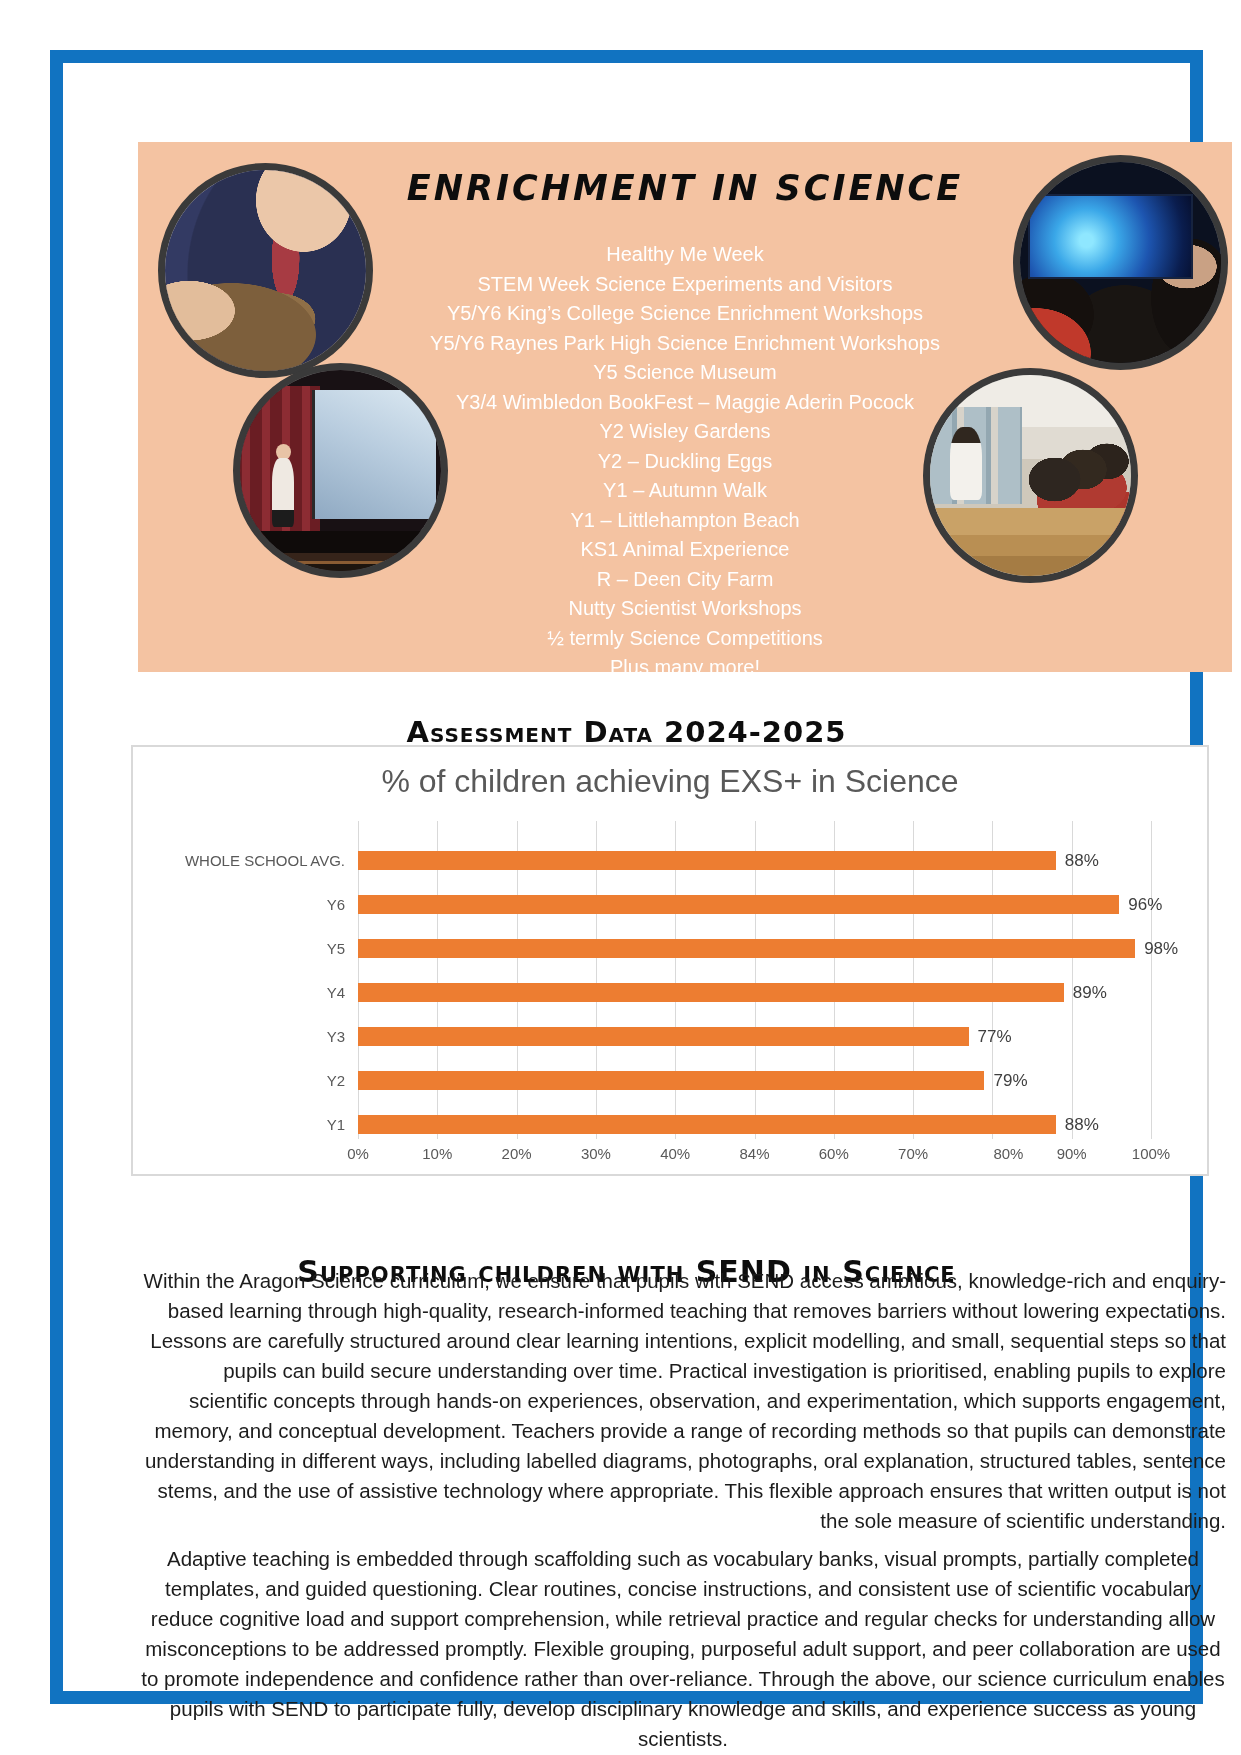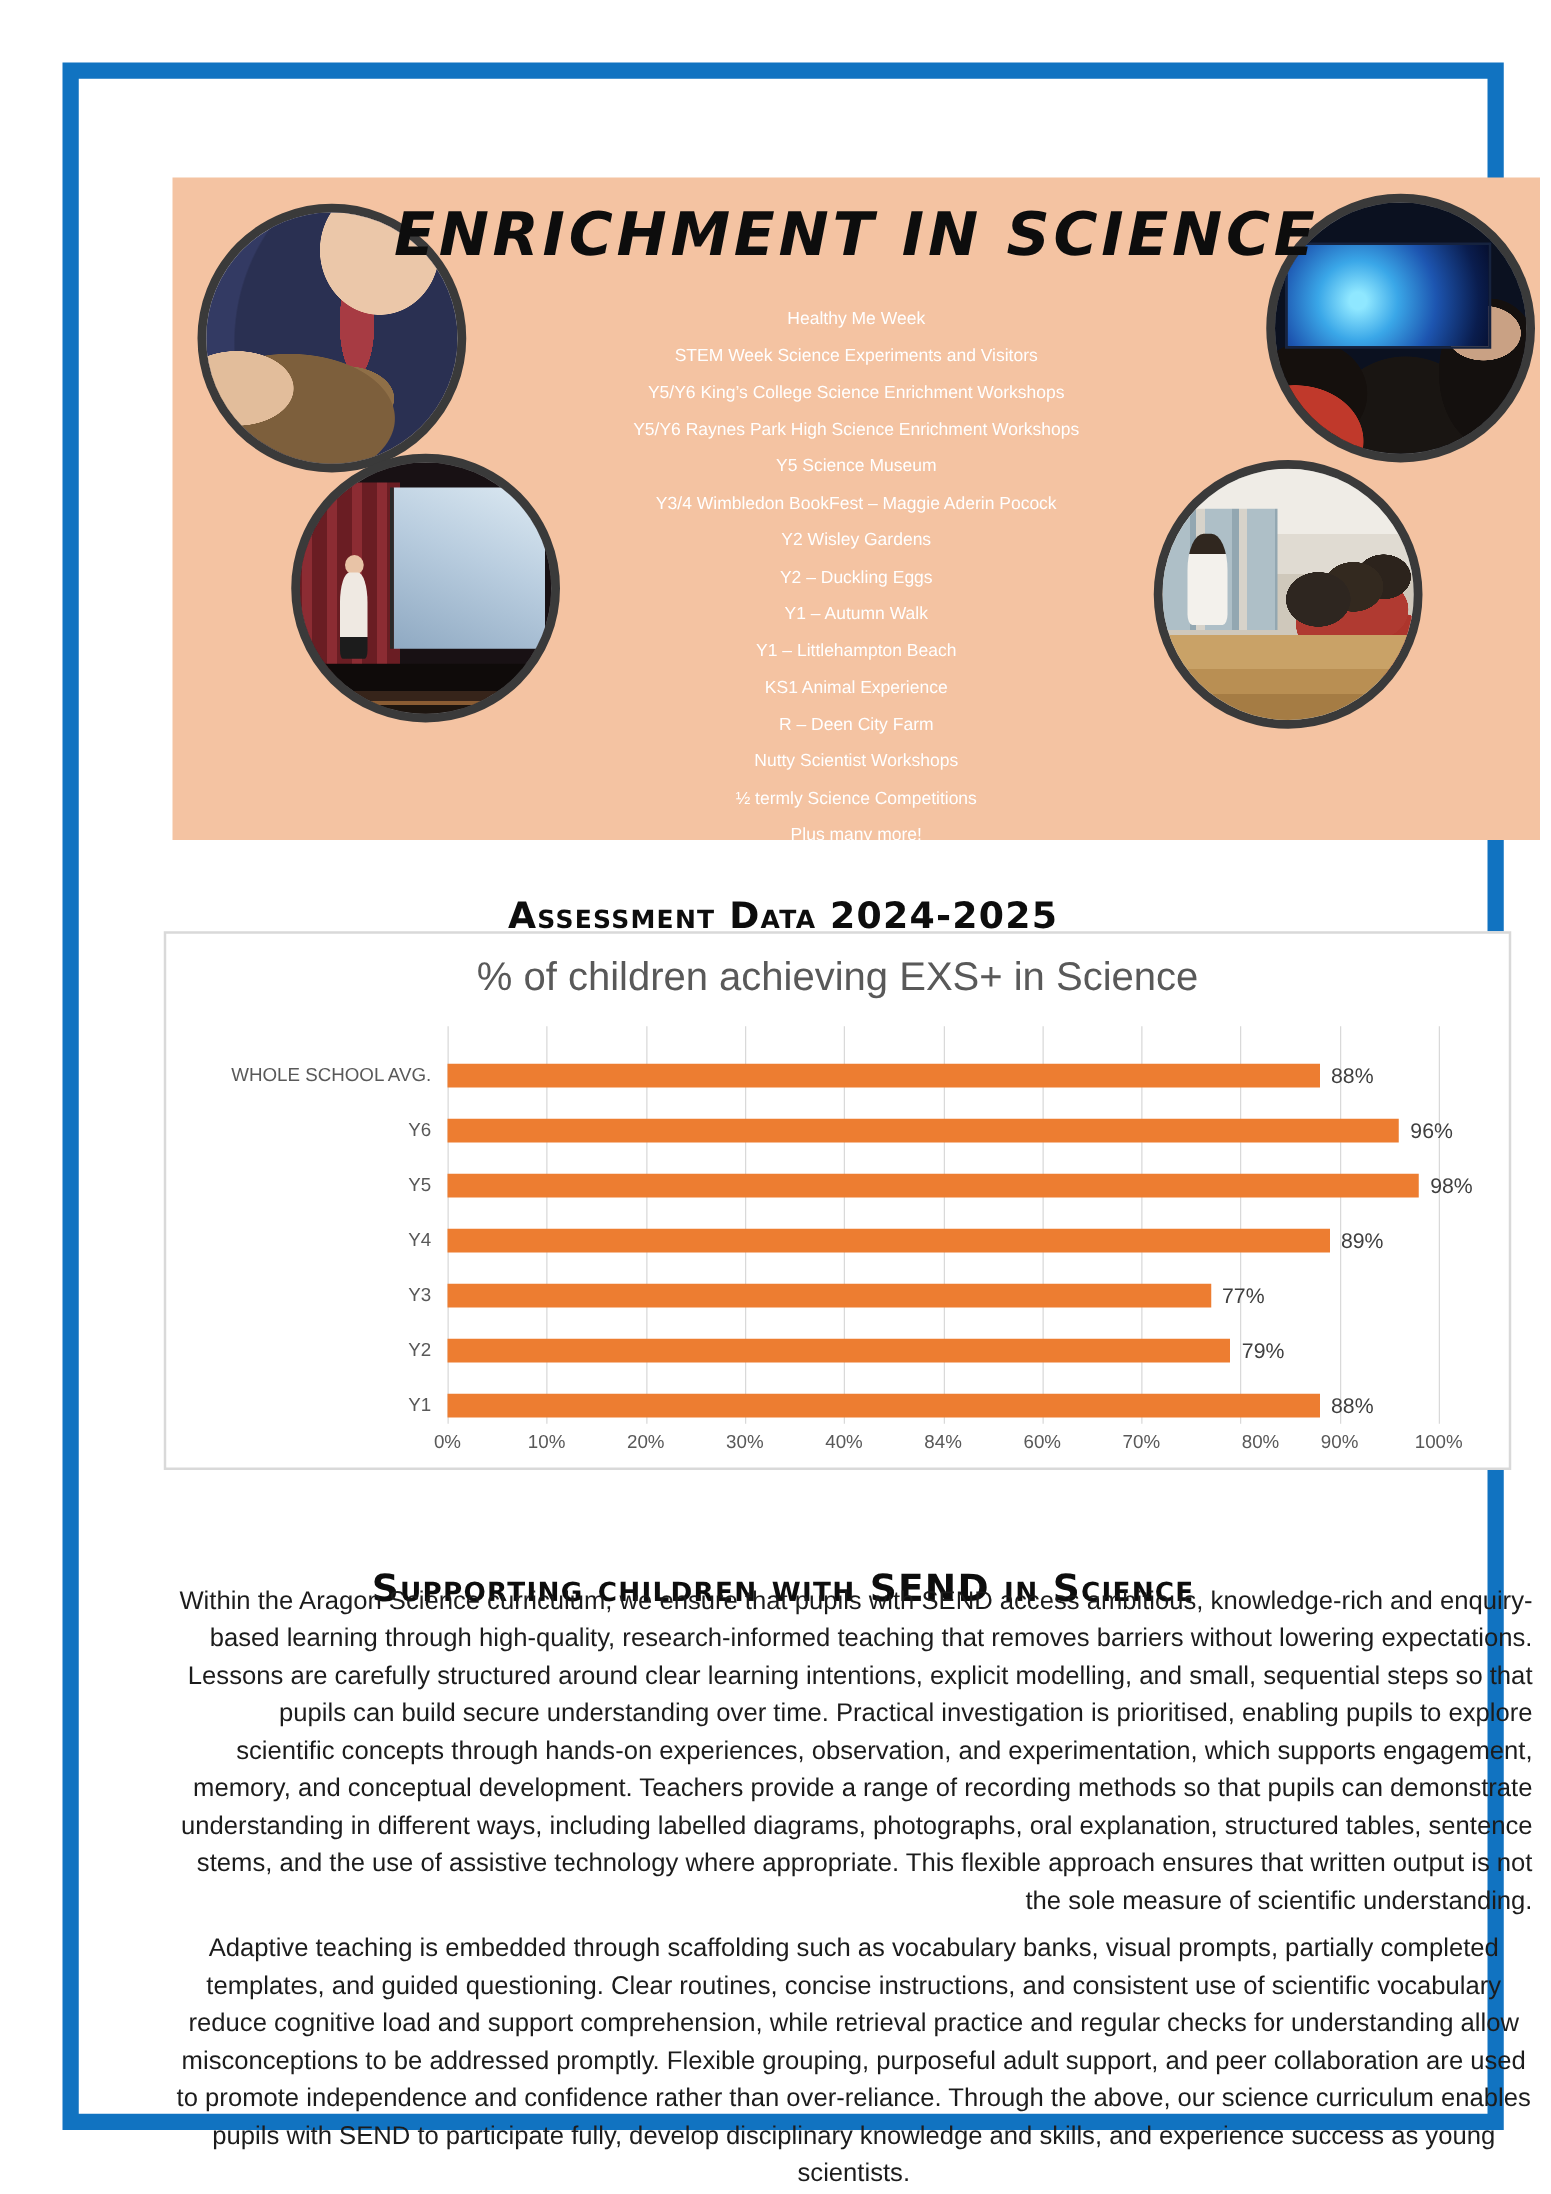--- a/index.html
+++ b/index.html
@@ -15,25 +15,25 @@
   }
 
   
   .hero {
     position:absolute; left:75px; top:79px; width:1094px; height:530px;
     background:#f4c3a2; overflow:hidden; text-align:center;
   }
   .hero-title {
     position:relative; z-index:2; margin:24px 0 0 0;
     font-family:"DejaVu Sans", sans-serif; font-weight:800; font-style:italic;
-    font-size:48px; line-height:44px; letter-spacing:3px; color:#0d0d0d;
+    font-size:35px; line-height:44px; letter-spacing:3px; color:#0d0d0d;
   }
   .activities {
     position:relative; z-index:2; margin-top:30px;
-    font-size:14px; line-height:29.5px; color:#ffffff;
+    font-size:20px; line-height:29.5px; color:#ffffff;
   }
   .activity { white-space:nowrap; }
 
   .circle {
     position:absolute; width:215px; height:215px; border-radius:50%;
     border:7px solid #3a3a3a; box-sizing:border-box; overflow:hidden; z-index:1;
     background:#888;
   }
   .circle .layer { position:absolute; }
   .c-tl { left:20px;  top:21px;  }

